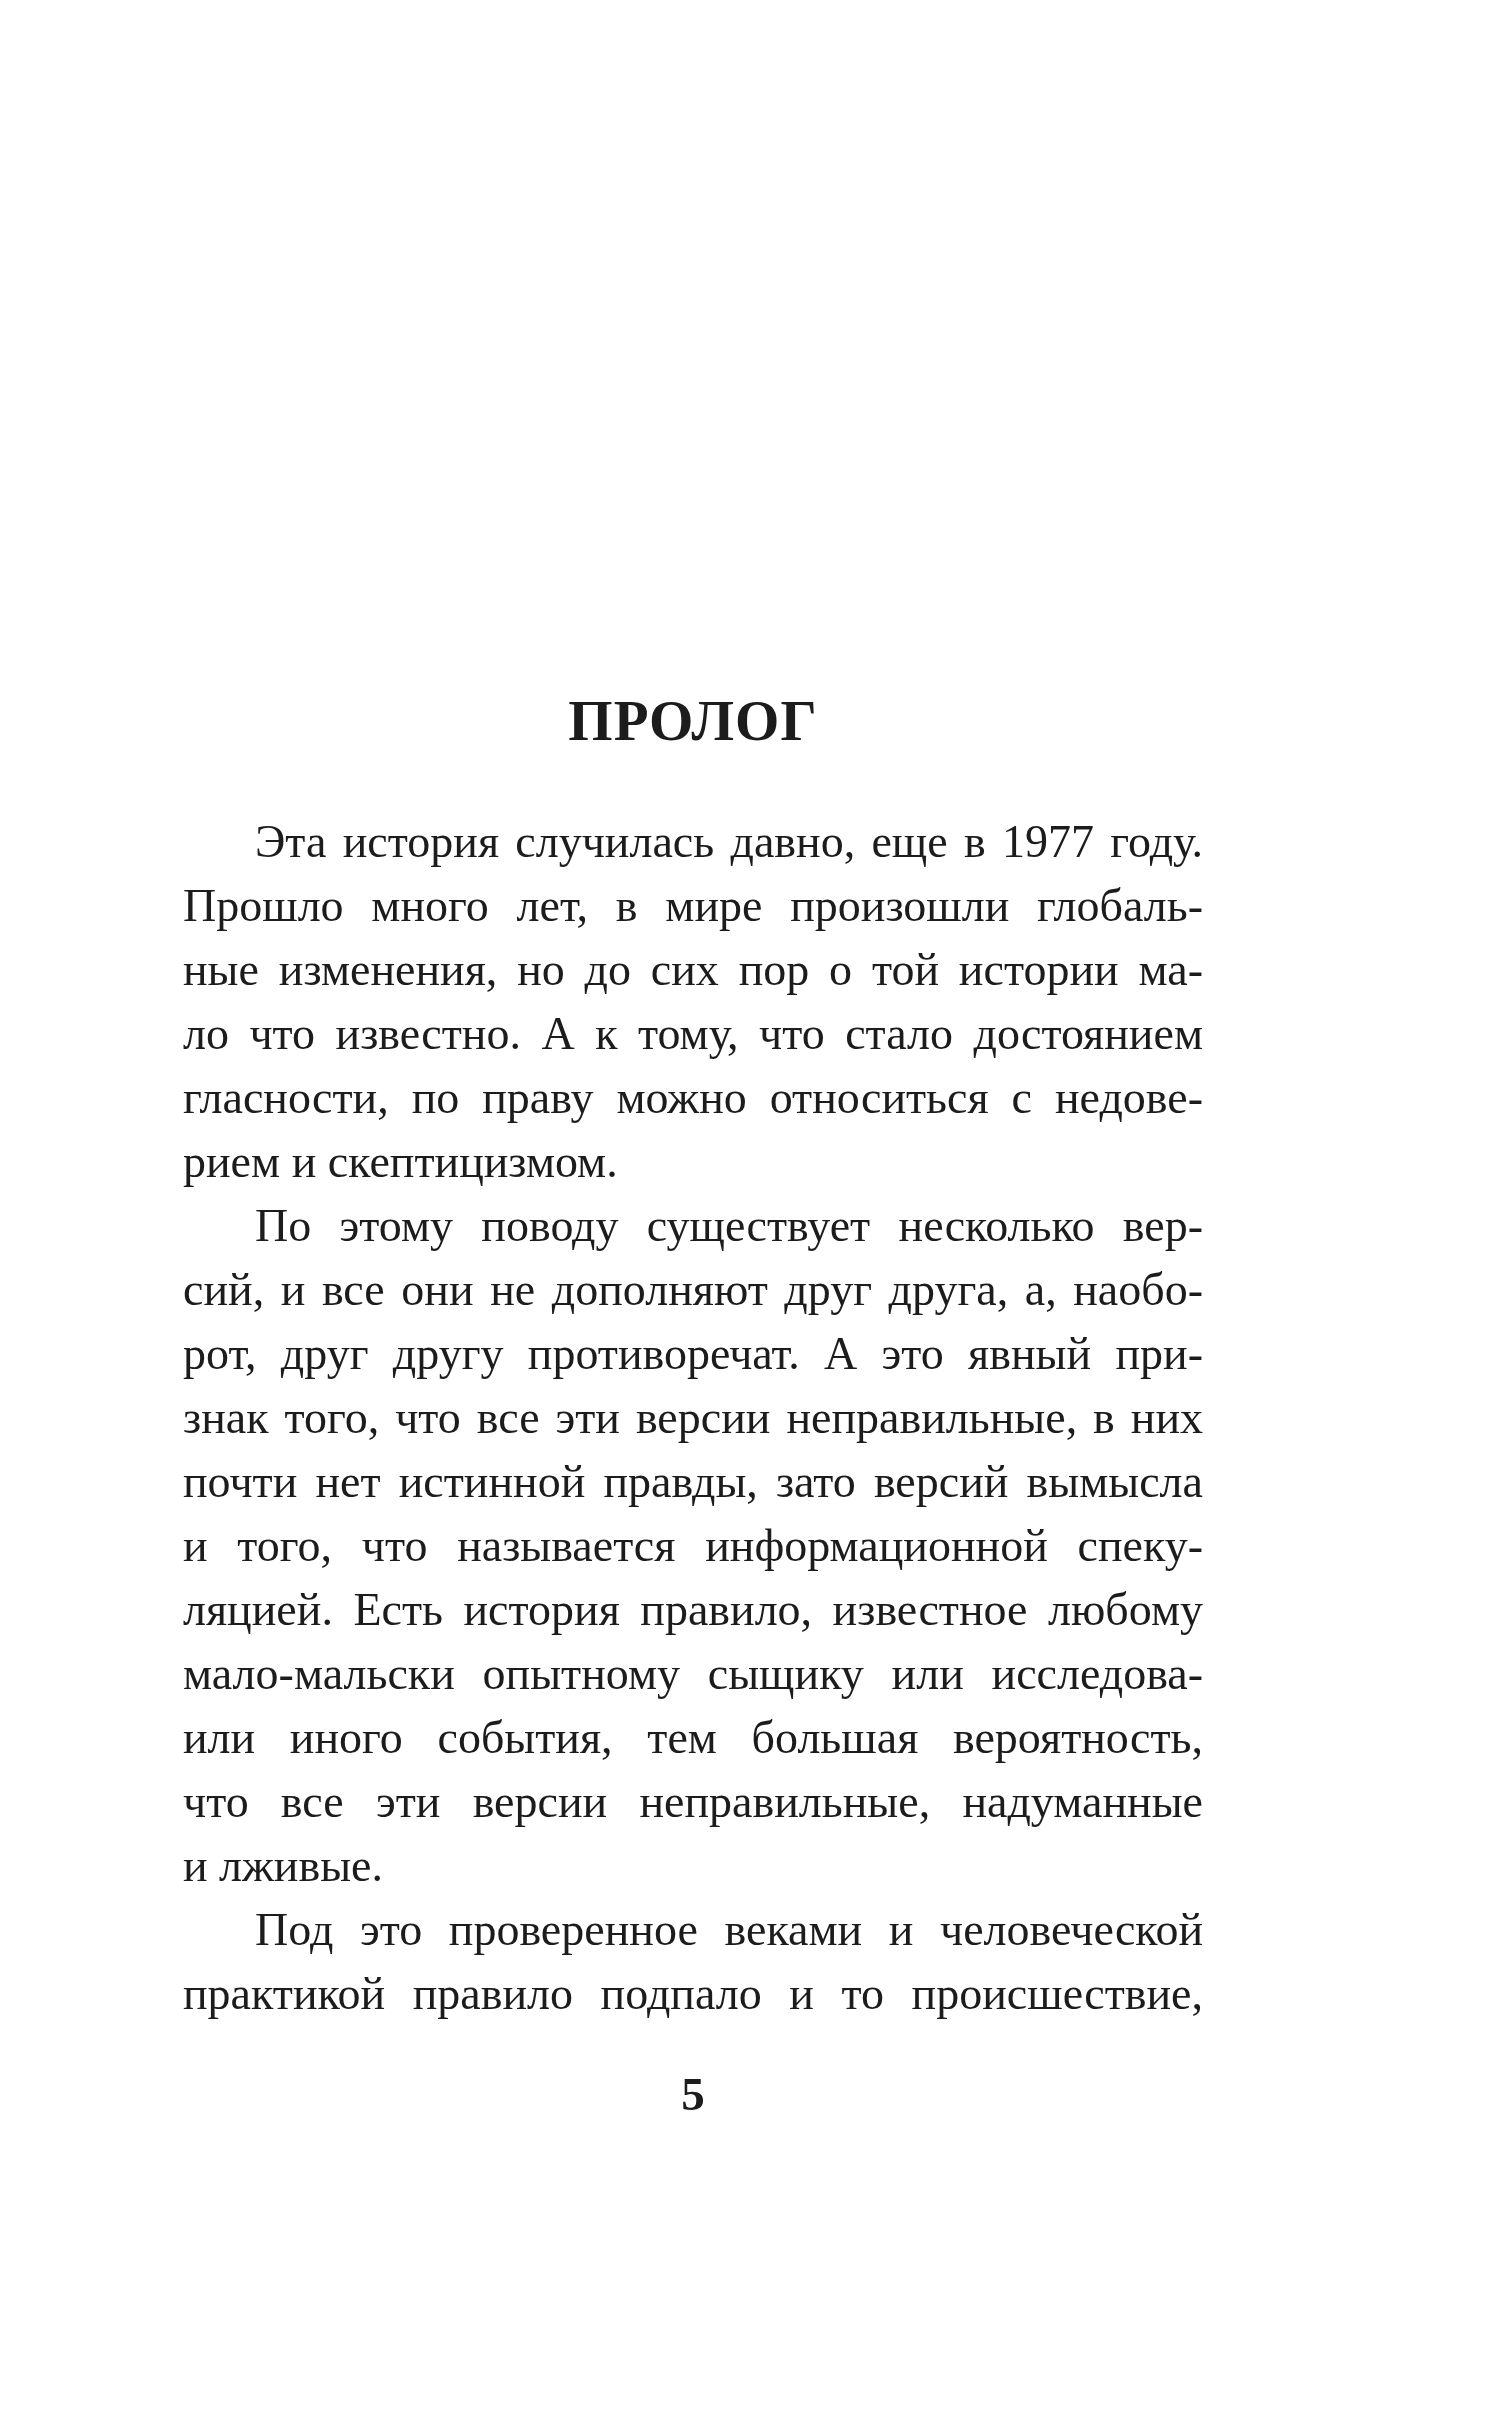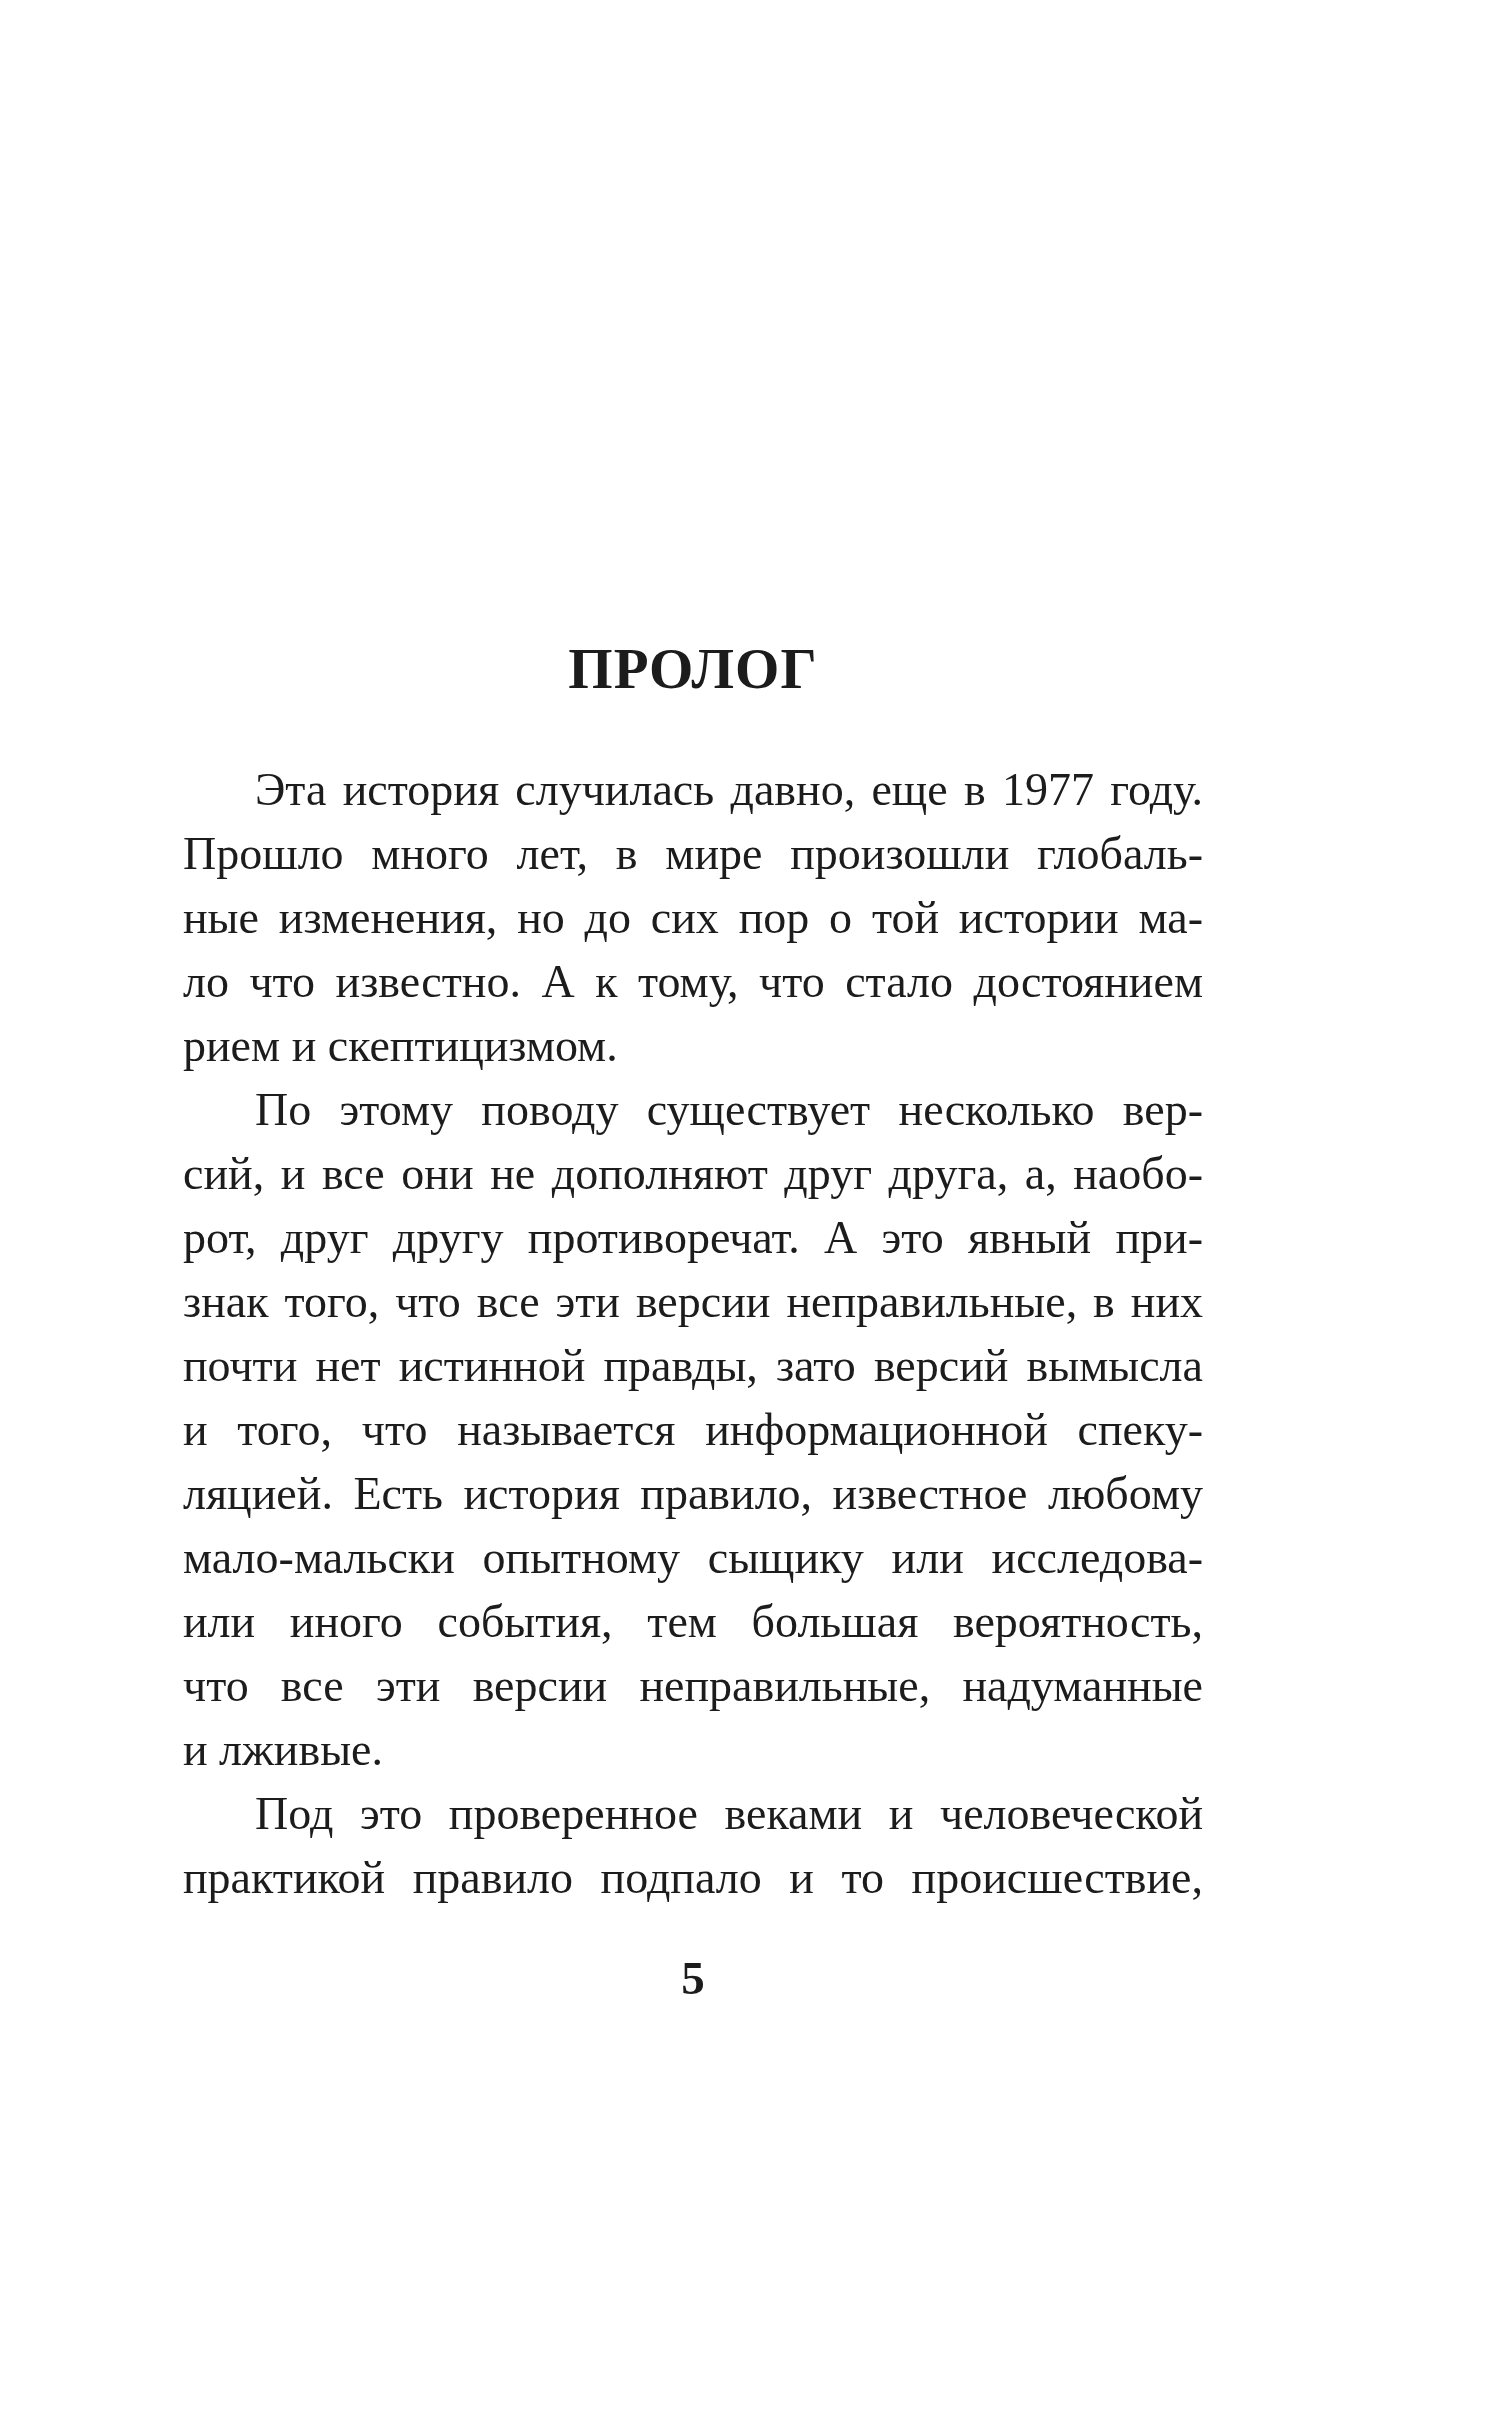--- a/index.html
+++ b/index.html
@@ -12,21 +12,21 @@
     width: 1506px;
     height: 2432px;
     background: #ffffff;
     font-family: "Liberation Serif", "DejaVu Serif", serif;
     color: #1c1c1c;
     overflow: hidden;
   }
   .content {
     position: absolute;
     left: 183px;
-    top: 640px;
+    top: 692px;
     width: 1020px;
   }
   .heading {
     margin: 0;
     text-align: center;
     font-size: 57px;
     line-height: 57px;
     font-weight: 700;
     letter-spacing: 1px;
   }
@@ -63,20 +63,21 @@
 <div class="page" style="background: rgb(255, 255, 255); color: rgb(28, 28, 28);">
   <div class="content">
     <h1 class="heading">ПРОЛОГ</h1>
 
     <div class="body-text">
 
     <div class="line indent">Эта история случилась давно, еще в 1977 году.</div>
         <div class="line">Прошло много лет, в мире произошли глобаль-</div>
         <div class="line">ные изменения, но до сих пор о той истории ма-</div>
         <div class="line">ло что известно. А к тому, что стало достоянием</div>
+        <div class="line">гласности, по праву можно относиться с недове-</div>
         <div class="line no-justify">рием и скептицизмом.</div>
         <div class="line indent">По этому поводу существует несколько вер-</div>
         <div class="line">сий, и все они не дополняют друг друга, а, наобо-</div>
         <div class="line">рот, друг другу противоречат. А это явный при-</div>
         <div class="line">знак того, что все эти версии неправильные, в них</div>
         <div class="line">почти нет истинной правды, зато версий вымысла</div>
         <div class="line">и того, что называется информационной спеку-</div>
         <div class="line">ляцией. Есть история правило, известное любому</div>
         <div class="line">мало-мальски опытному сыщику или исследова-</div>
         <div class="line">или иного события, тем большая вероятность,</div>

